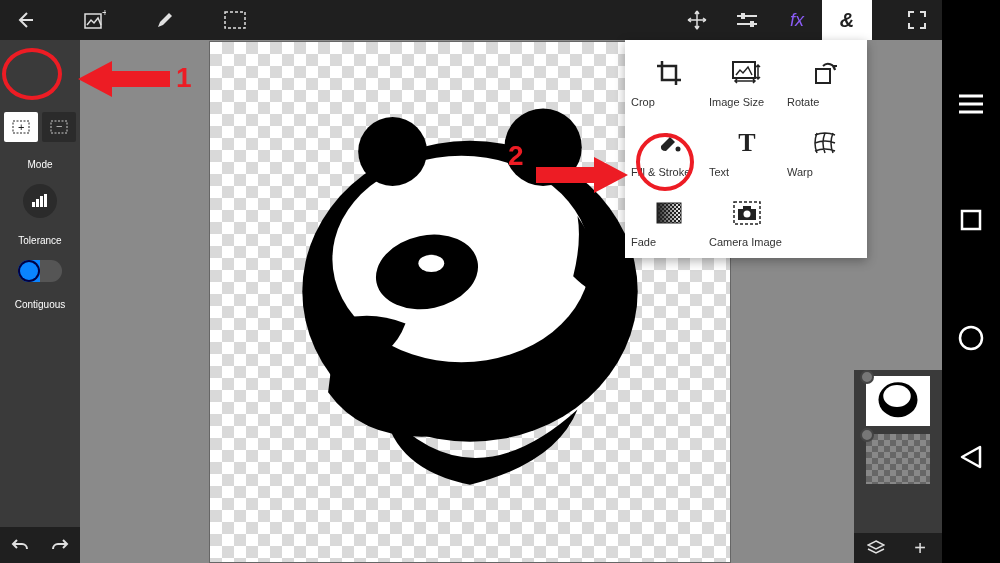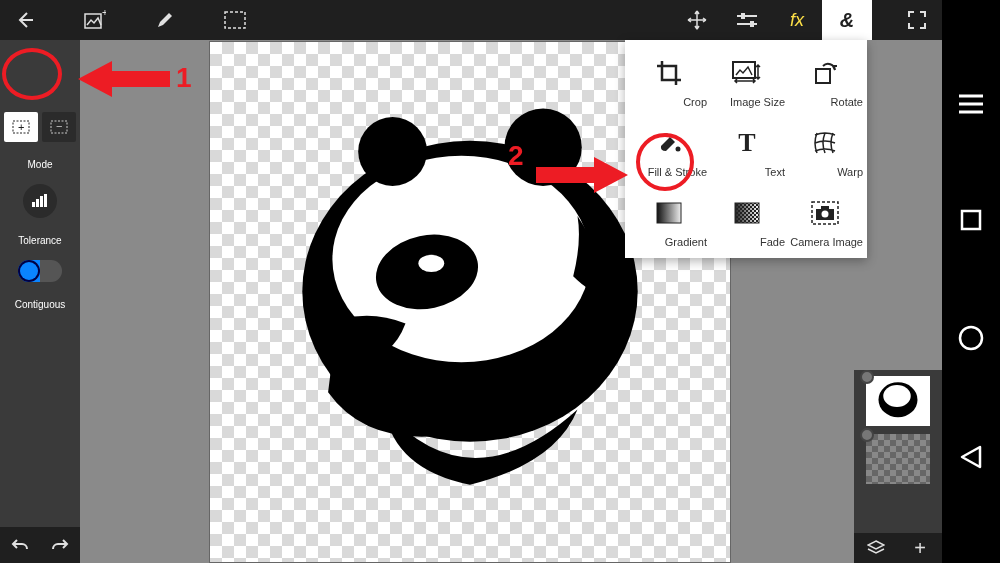--- a/index.html
+++ b/index.html
@@ -57,21 +57,21 @@
       linear-gradient(-45deg,#666 25%,transparent 25%),
       linear-gradient(45deg,transparent 75%,#666 75%),
       linear-gradient(-45deg,transparent 75%,#666 75%);
     background-size:12px 12px; background-position:0 0,0 6px,6px -6px,-6px 0; background-color:#888;}
   .rightpanel .bottom { position:absolute; bottom:0; left:0; right:0; height:30px; background:#1f1f1f; display:flex; }
   .rightpanel .bottom div { flex:1; display:flex; align-items:center; justify-content:center; color:#e0e0e0; }
 
   
   .menu { position:absolute; top:40px; left:625px; width:242px; background:#fff; box-shadow:0 3px 10px rgba(0,0,0,.3); padding:16px 6px 10px; }
   .menu-grid { display:grid; grid-template-columns:repeat(3,1fr); gap:18px 2px; justify-items:center; }
-  .menu-item { width:76px; text-align:right; cursor:pointer; }
+  .menu-item { width:76px; text-align:left; cursor:pointer; }
   .menu-item .micon { width:34px; height:34px; display:flex; align-items:center; justify-content:center; color:#222; margin:0 auto 6px; }
   .menu-item .mlabel { font-size:11px; color:#333; }
 
   
   .annot-circle { position:absolute; border:4px solid #ed1c24; border-radius:50%; pointer-events:none; }
   .annot-arrow { position:absolute; pointer-events:none; }
   .annot-num { position:absolute; font-size:28px; font-weight:bold; color:#ed1c24; pointer-events:none; }
 
   svg { display:block; }
 </style>
@@ -113,21 +113,21 @@
         </svg>
       </div>
     <div class="tb-btn">
         <svg width="22" height="16" viewBox="0 0 22 16">
           <path d="M1 4h20M1 12h20" stroke="#e0e0e0" stroke-width="2"></path>
           <rect x="5" y="1" width="4" height="6" fill="#e0e0e0"></rect>
           <rect x="14" y="9" width="4" height="6" fill="#e0e0e0"></rect>
         </svg>
       </div>
     <div class="tb-btn">
-        <span style="font-style:italic;font-size:18px;color:#fde047">fx</span>
+        <span style="font-style:italic;font-size:18px;color:#8b5cf6">fx</span>
       </div>
     <div class="tb-btn tb-active">
         <span style="font-style:italic;font-size:20px;font-weight:bold;">&amp;</span>
       </div>
     <div class="tb-gap"></div>
     <div class="tb-btn">
         <svg width="20" height="20" viewBox="0 0 20 20">
           <path d="M2 7V2h5M18 7V2h-5M2 13v5h5M18 13v5h-5" stroke="#e0e0e0" stroke-width="2" fill="none"></path>
         </svg>
       </div>
@@ -275,34 +275,20 @@
             <svg width="26" height="26" viewBox="0 0 26 26">
               <path d="M3 5 q10 -4 20 0 M3 13 q10 -4 20 0 M3 21 q10 -4 20 0 M5 3 q-4 10 0 20 M13 3 q-4 10 0 20 M21 3 q-4 10 0 20" stroke="#222" stroke-width="1.5" fill="none"></path>
             </svg>
           </div>
         <div class="mlabel">Warp</div>
       </div>
       <div class="menu-item">
         <div class="micon">
             <svg width="26" height="22" viewBox="0 0 26 22">
               <defs>
-                <linearGradient id="g1">
-                  <stop offset="0" stop-color="#111"></stop>
-                  <stop offset="1" stop-color="#eee"></stop>
-                </linearGradient>
-              </defs>
-              <rect x="1" y="1" width="24" height="20" fill="url(#g1)" stroke="#222"></rect>
-            </svg>
-          </div>
-        <div class="mlabel">Gradient</div>
-      </div>
-      <div class="menu-item">
-        <div class="micon">
-            <svg width="26" height="22" viewBox="0 0 26 22">
-              <defs>
                 <pattern id="p1" width="4" height="4" patternUnits="userSpaceOnUse">
                   <rect width="2" height="2" fill="#222"></rect>
                   <rect x="2" y="2" width="2" height="2" fill="#222"></rect>
                 </pattern>
                 <linearGradient id="g2">
                   <stop offset="0" stop-color="#222"></stop>
                   <stop offset="1" stop-color="#222" stop-opacity="0"></stop>
                 </linearGradient>
               </defs>
               <rect x="1" y="1" width="24" height="20" fill="url(#p1)" stroke="#222"></rect>

